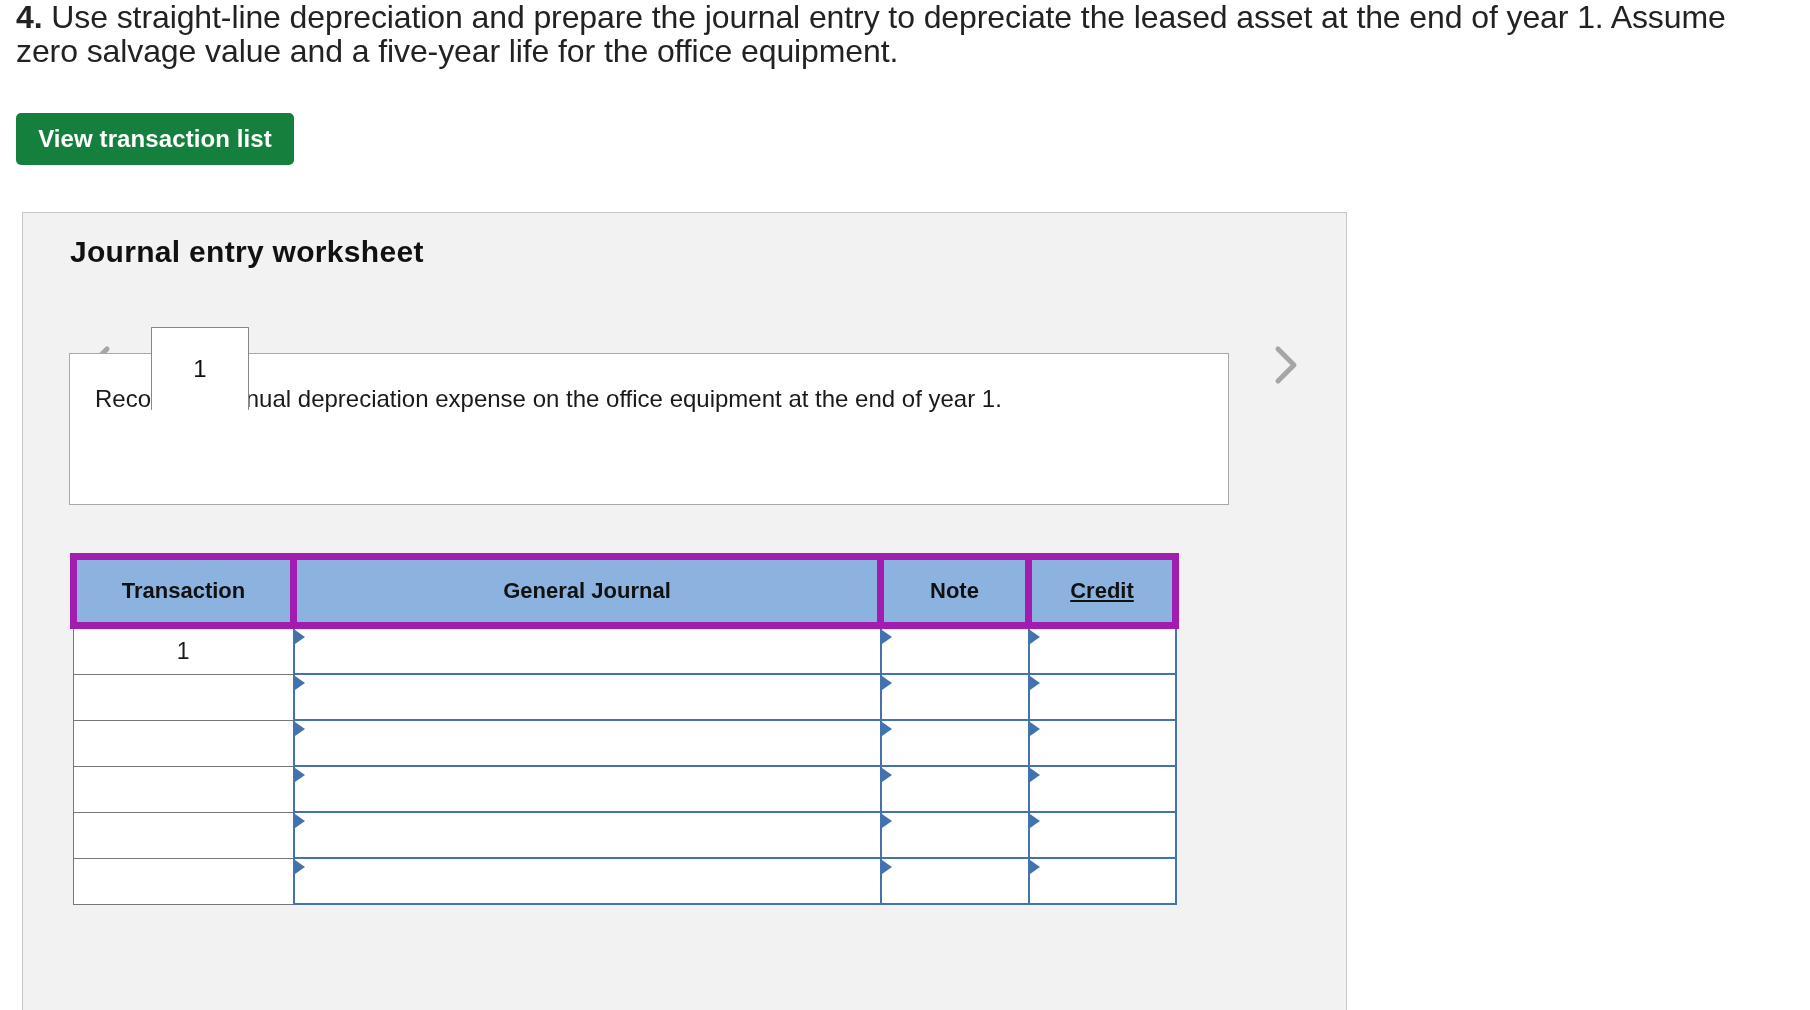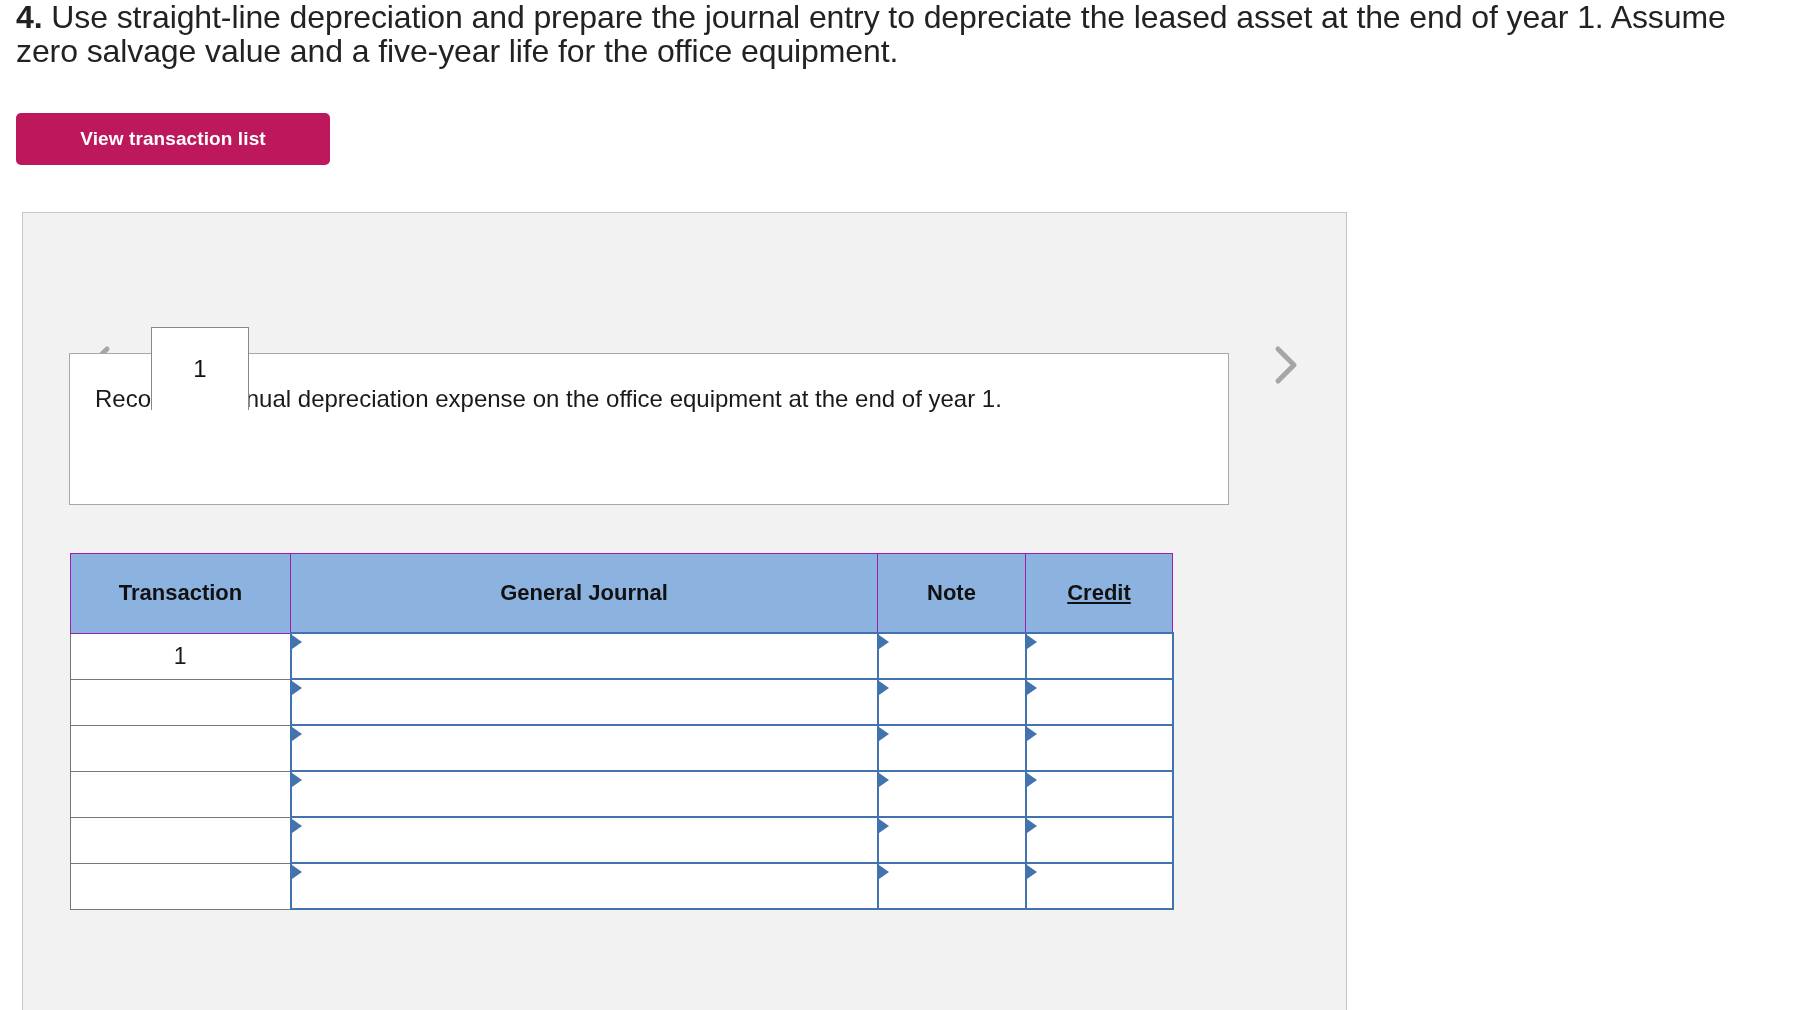--- a/index.html
+++ b/index.html
@@ -29,28 +29,28 @@
   }
   .question .qnum {
     font-weight: bold;
   }
 
   
   .view-btn {
     position: absolute;
     left: 16px;
     top: 113px;
-    width: 314px;
+    width: 278px;
     height: 52px;
-    background: #be185d;
+    background: #15803d;
     border: none;
     border-radius: 5px;
     color: #ffffff;
     font-family: "Liberation Sans", sans-serif;
-    font-size: 19px;
+    font-size: 24px;
     font-weight: bold;
     letter-spacing: 0.1px;
     cursor: pointer;
     padding: 0;
   }
 
   
   .panel {
     position: absolute;
     left: 22px;
@@ -146,26 +146,26 @@
   .jtable {
     position: absolute;
     left: 47px;
     top: 340px;
     width: 1100px;
     border-collapse: collapse;
     table-layout: fixed;
   }
   .jtable th {
     background: #8cb2e0;
-    border: 1px solid #a21caf;
+    border: 7px solid #a21caf;
     font-size: 22px;
     font-weight: bold;
     color: #111111;
     height: 46px;
-    padding: 16px;
+    padding: 8px;
     text-align: center;
   }
   .jtable td {
     padding: 0;
     border: 1px solid #767676;
     background: #ffffff;
     height: 44px;
     vertical-align: middle;
   }
   .col-txn  { width: 220px; }
@@ -217,20 +217,21 @@
 
 <div class="question">
   <span class="qnum">4.</span>
   <span>Use straight-line depreciation and prepare the journal entry to depreciate the leased asset at the end of year 1. Assume zero salvage value and a five-year life for the office equipment.</span>
 </div>
 
 <button class="view-btn">View transaction list</button>
 
 <div class="panel">
 
+  <div class="panel-title">Journal entry worksheet</div>
 
   <div class="tabstrip">
 
     <div class="chev chev-prev">
       <svg width="38" height="48" viewBox="0 0 38 48" aria-hidden="true">
         <polyline points="26,8 10,24 26,40" fill="none" stroke="#a6a6a6" stroke-width="5" stroke-linecap="round" stroke-linejoin="round"></polyline>
       </svg>
     </div>
 
     <div class="tab">

